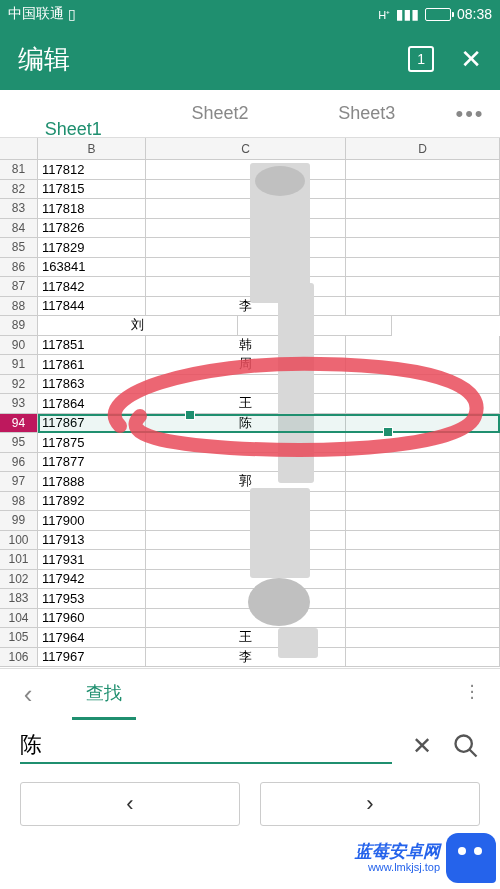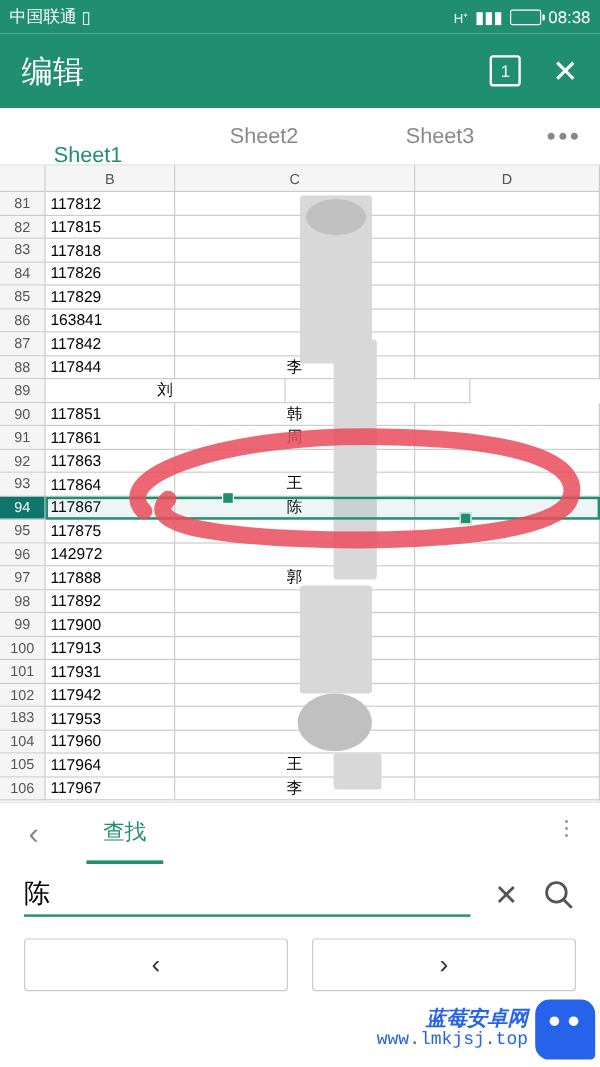--- a/index.html
+++ b/index.html
@@ -26,21 +26,21 @@
 .grid-area { position: relative; height: 530px; overflow: hidden; }
 .col-headers { display: flex; height: 22px; background: #f5f5f5; font-size: 12px; color: #555; }
 .row-hdr-spacer { width: 38px; border-right: 1px solid #ccc; border-bottom: 1px solid #ccc; }
 .col-hdr { border-right: 1px solid #ccc; border-bottom: 1px solid #ccc; display: flex; align-items: center; justify-content: center; }
 .col-B { width: 108px; }
 .col-C { width: 200px; }
 .col-D { width: 154px; }
 
 .rows { }
 .grid-row { display: flex; height: 19.5px; }
-.grid-row.selected .row-num { background: #0f766e; color: #fff; }
+.grid-row.selected .row-num { background: #be185d; color: #fff; }
 .row-num { width: 38px; background: #f5f5f5; border-right: 1px solid #ccc; border-bottom: 1px solid #ccc; font-size: 12px; color: #555; display: flex; align-items: center; justify-content: center; }
 .cell { border-right: 1px solid #ccc; border-bottom: 1px solid #ccc; font-size: 13px; display: flex; align-items: center; padding: 0 4px; overflow: hidden; white-space: nowrap; }
 .cell.b { width: 108px; justify-content: flex-start; }
 .cell.c { width: 200px; justify-content: center; }
 .cell.d { width: 154px; }
 
 .selection-overlay { position: absolute; border: 2px solid #1f8f6f; background: rgba(31,143,111,0.08); pointer-events: none; }
 .sel-handle { position: absolute; width: 10px; height: 10px; background: #1f8f6f; border: 1px solid #fff; }
 
 .smudge { position: absolute; background: #d8d8d8; border-radius: 3px; pointer-events: none; }
@@ -60,21 +60,21 @@
 .search-clear { font-size: 24px; color: #555; padding: 0 8px; }
 .search-go { width: 28px; height: 28px; }
 
 .nav-row { display: flex; gap: 20px; padding: 10px 20px 20px; }
 .nav-btn { flex: 1; height: 44px; border: 1px solid #ccc; border-radius: 3px; background: #fff; display: flex; align-items: center; justify-content: center; font-size: 22px; color: #333; }
 
 .watermark { position: absolute; right: 4px; bottom: 6px; display: flex; align-items: center; gap: 6px; pointer-events: none; }
 .wm-badge { width: 50px; height: 50px; background: #2563eb; border-radius: 12px 12px 4px 12px; position: relative; }
 .wm-eye { position: absolute; width: 8px; height: 8px; background: #fff; border-radius: 50%; top: 14px; }
 .wm-text { color: #2563eb; font-size: 17px; font-weight: 600; font-style: italic; text-align: right; line-height: 1.1; }
-.wm-sub { font-size: 15px; color: #2563eb; font-style: normal; font-weight: 400; font-family: Liberation Mono, monospace; }
+.wm-sub { font-size: 11px; color: #2563eb; font-style: normal; font-weight: 400; }
 </style>
 </head>
 <body>
 
 <div class="status-bar">
   <div class="status-left">
     <span>中国联通</span>
     <span>▯</span>
   </div>
   <div class="status-right">
@@ -194,21 +194,21 @@
         <div class="cell d"></div>
       </div>
       <div class="grid-row">
         <div class="row-num">95</div>
         <div class="cell b">117875</div>
         <div class="cell c"></div>
         <div class="cell d"></div>
       </div>
       <div class="grid-row">
         <div class="row-num">96</div>
-        <div class="cell b">142972</div>
+        <div class="cell b">117877</div>
         <div class="cell c"></div>
         <div class="cell d"></div>
       </div>
       <div class="grid-row">
         <div class="row-num">97</div>
         <div class="cell b">117888</div>
         <div class="cell c">郭</div>
         <div class="cell d"></div>
       </div>
       <div class="grid-row">

